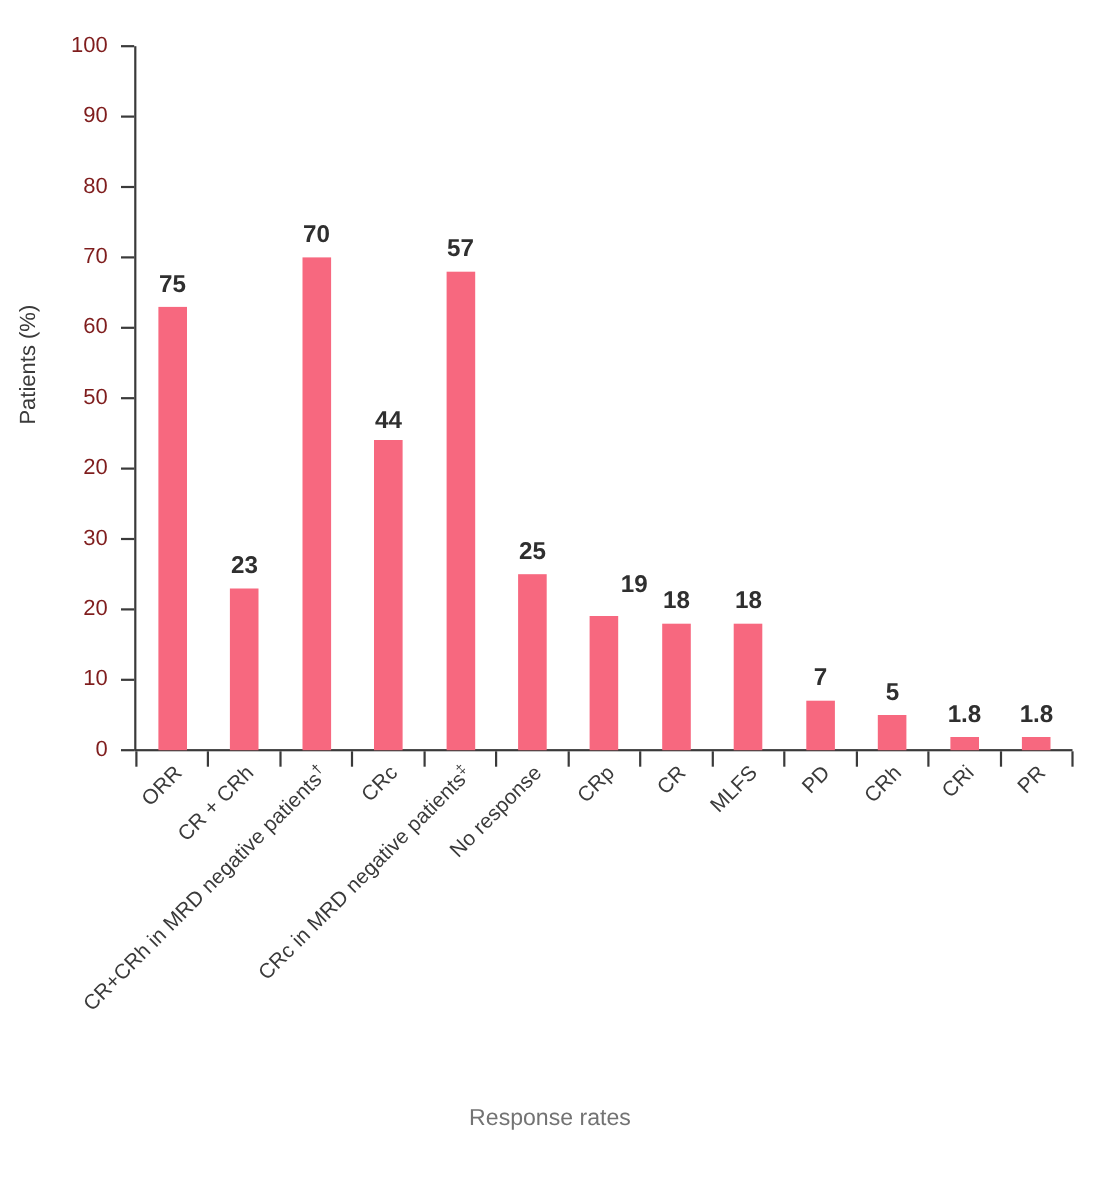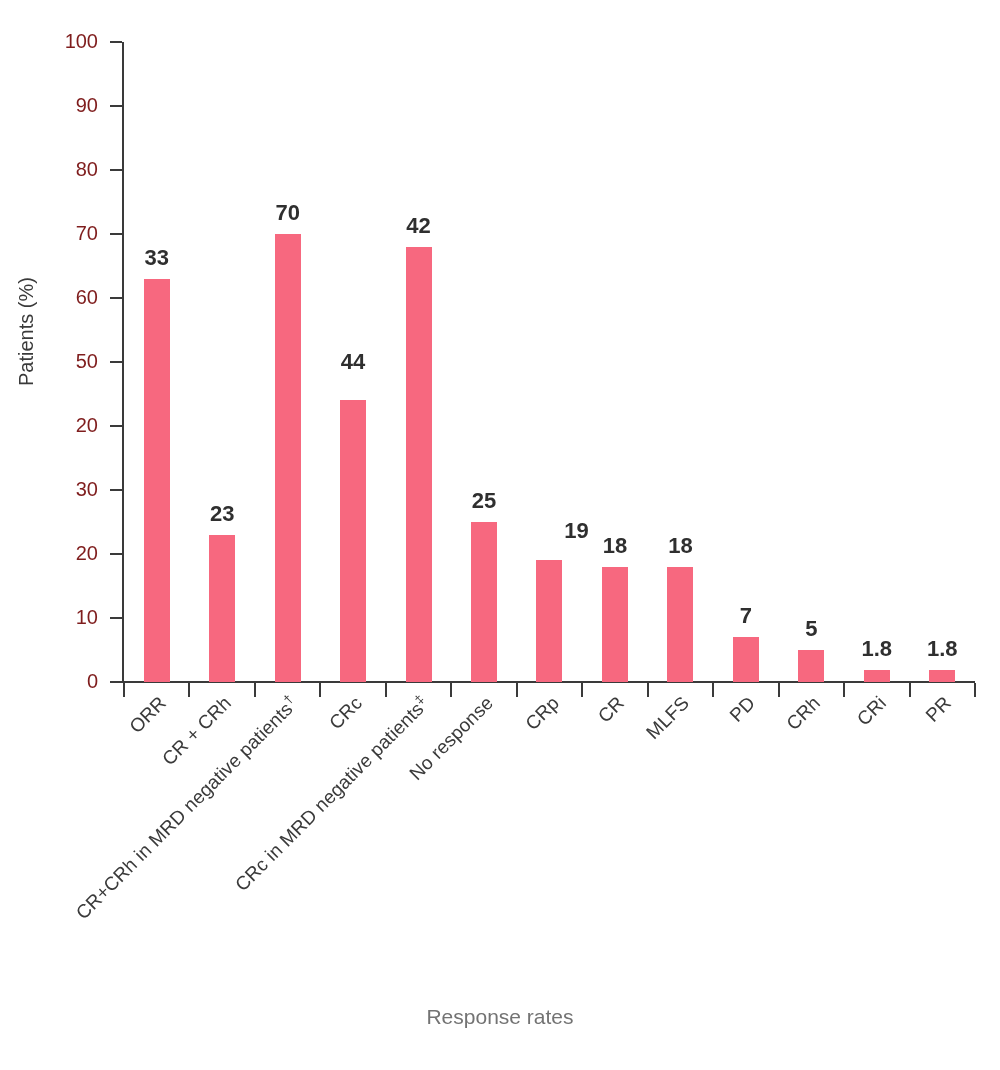--- a/index.html
+++ b/index.html
@@ -184,37 +184,37 @@
       <div class="x-tick" style="left: 712.154px;"></div>
       <div class="x-tick" style="left: 777.615px;"></div>
       <div class="x-tick" style="left: 843.077px;"></div>
       <div class="x-tick" style="left: 908.538px;"></div>
       <div class="x-tick" style="left: 974px;"></div>
     </div>
 
   <div class="plot-area" id="plot-area">
       <div class="bar-slot" style="left: 0px; width: 65.4615px;">
         <div class="bar" title="ORR: 63" style="height: 403.2px; background: rgb(247, 104, 127);"></div>
-        <div class="bar-value" style="bottom: 413.2px;">33</div>
+        <div class="bar-value" style="bottom: 413.2px;">75</div>
       </div>
       <div class="bar-slot" style="left: 65.4615px; width: 65.4615px;">
         <div class="bar" title="CR + CRh: 23" style="height: 147.2px; background: rgb(247, 104, 127);"></div>
         <div class="bar-value" style="bottom: 157.2px;">23</div>
       </div>
       <div class="bar-slot" style="left: 130.923px; width: 65.4615px;">
         <div class="bar" title="CR+CRh in MRD negative patients†: 70" style="height: 448px; background: rgb(247, 104, 127);"></div>
         <div class="bar-value" style="bottom: 458px;">70</div>
       </div>
       <div class="bar-slot" style="left: 196.385px; width: 65.4615px;">
         <div class="bar" title="CRc: 44" style="height: 281.6px; background: rgb(247, 104, 127);"></div>
-        <div class="bar-value" style="bottom: 309px; margin-top: 28px;">44</div>
+        <div class="bar-value" style="bottom: 289px; margin-top: 28px;">44</div>
       </div>
       <div class="bar-slot" style="left: 261.846px; width: 65.4615px;">
         <div class="bar" title="CRc in MRD negative patients‡: 68" style="height: 435.2px; background: rgb(247, 104, 127);"></div>
-        <div class="bar-value" style="bottom: 445.2px;">42</div>
+        <div class="bar-value" style="bottom: 445.2px;">57</div>
       </div>
       <div class="bar-slot" style="left: 327.308px; width: 65.4615px;">
         <div class="bar" title="No response: 25" style="height: 160px; background: rgb(247, 104, 127);"></div>
         <div class="bar-value" style="bottom: 170px;">25</div>
       </div>
       <div class="bar-slot" style="left: 392.769px; width: 65.4615px;">
         <div class="bar" title="CRp: 19" style="height: 121.6px; background: rgb(247, 104, 127);"></div>
         <div class="bar-value" style="bottom: 140px; margin-left: 27px;">19</div>
       </div>
       <div class="bar-slot" style="left: 458.231px; width: 65.4615px;">

